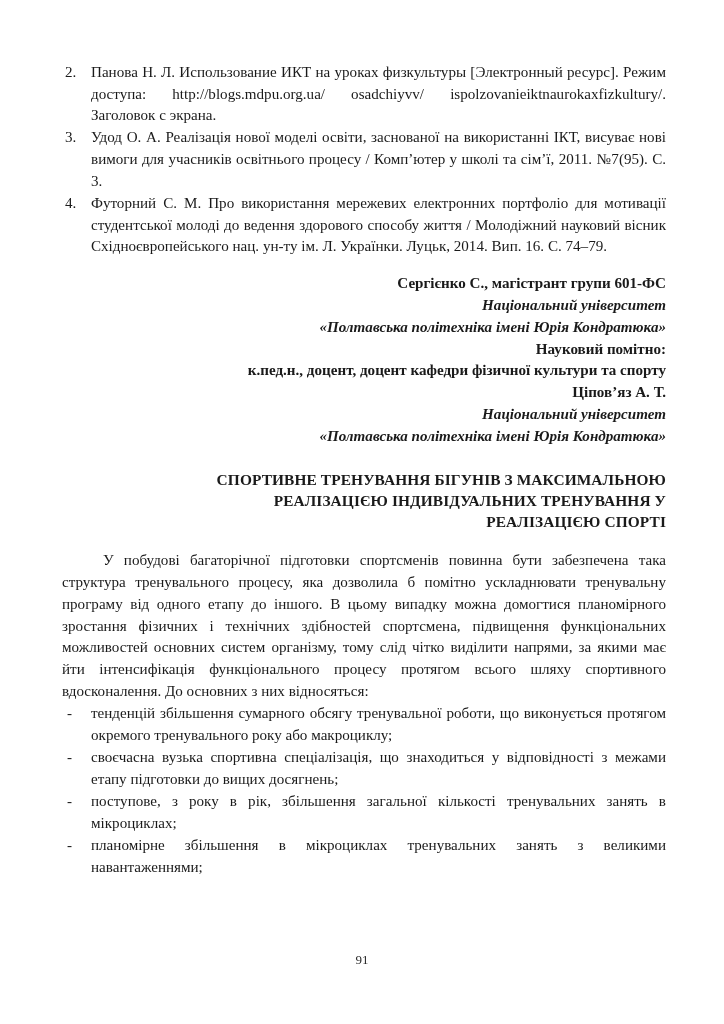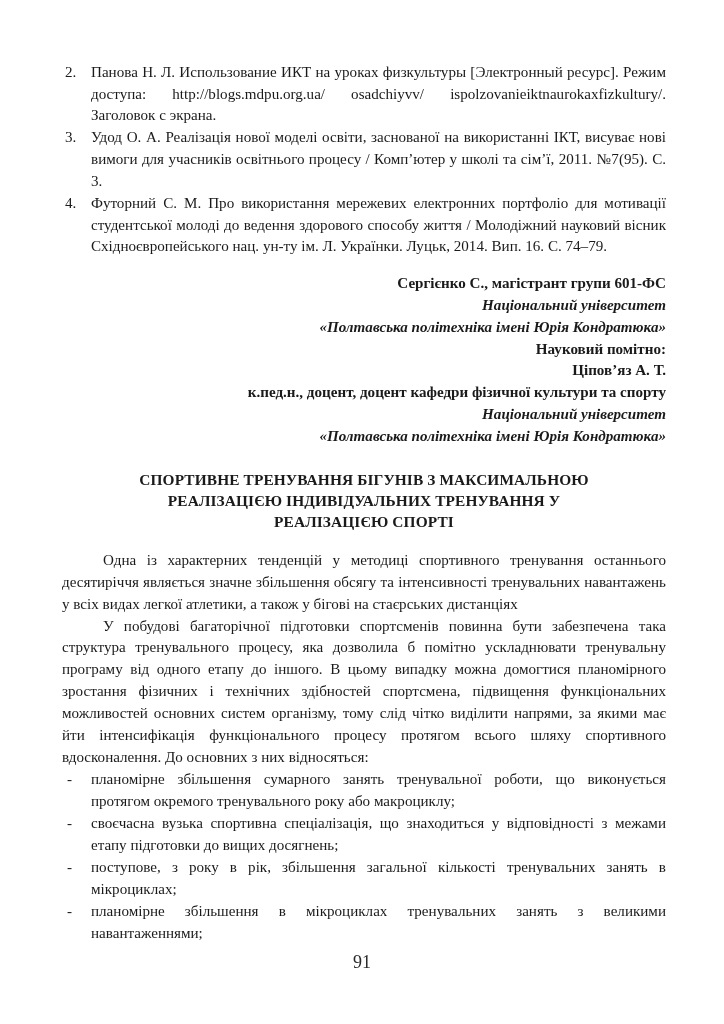--- a/index.html
+++ b/index.html
@@ -68,21 +68,21 @@
 
   
   .doc-title {
     margin: 21px 0 0 0;
     text-align: center;
     font-weight: bold;
     font-size: 15.4px;
     line-height: 1.38;
     letter-spacing: 0.1px;
   }
-  .doc-title .tline { display: block; }
+  .doc-title .tline { display: block; text-align: right; }
 
   
   .body-block { margin-top: 17px; }
   .para {
     margin: 0;
     text-indent: 41px;
     text-align: justify;
     text-justify: inter-word;
     font-size: 15.1px;
     line-height: 1.455;
@@ -109,21 +109,21 @@
     font-size: 15.1px;
   }
 
   
   .page-number {
     position: absolute;
     left: 0;
     top: 952px;
     width: 724px;
     text-align: center;
-    font-size: 18px;
+    font-size: 13px;
     color: #2b2b2b;
   }
 </style>
 </head>
 <body>
 
 <div class="page">
   <div class="content">
 
     <ul class="ref-list">
@@ -139,40 +139,39 @@
         <span class="ref-num">4.</span>
         <span class="ref-text">Футорний С. М. Про використання мережевих електронних портфоліо для мотивації студентської молоді до ведення здорового способу життя / Молодіжний науковий вісник Східноєвропейського нац. ун-ту ім. Л. Українки. Луцьк, 2014. Вип. 16. С. 74–79.</span>
       </li>
     </ul>
 
     <div class="credits">
       <span class="line">Сергієнко С., магістрант групи 601-ФС</span>
       <span class="line ital">Національний університет</span>
       <span class="line ital">«Полтавська політехніка імені Юрія Кондратюка»</span>
       <span class="line">Науковий помітно:</span>
+      <span class="line">к.пед.н., доцент, доцент кафедри фізичної культури та спорту</span>
       <span class="line">Ціпов’яз А. Т.</span>
-      <span class="line">к.пед.н., доцент, доцент кафедри фізичної культури та спорту</span>
       <span class="line ital">Національний університет</span>
       <span class="line ital">«Полтавська політехніка імені Юрія Кондратюка»</span>
     </div>
 
     <h1 class="doc-title">
       <span class="tline">СПОРТИВНЕ ТРЕНУВАННЯ БІГУНІВ З МАКСИМАЛЬНОЮ</span>
       <span class="tline">РЕАЛІЗАЦІЄЮ ІНДИВІДУАЛЬНИХ ТРЕНУВАННЯ У</span>
       <span class="tline">РЕАЛІЗАЦІЄЮ СПОРТІ</span>
     </h1>
 
     <div class="body-block">
-      <p class="para">Одна із характерних тенденцій у методиці спортивного тренування останнього десятиріччя являється значне збільшення обсягу та інтенсивності тренувальних навантажень у всіх видах легкої атлетики, а також у бігові на стаєрських дистанціях</p>
       <p class="para">У побудові багаторічної підготовки спортсменів повинна бути забезпечена така структура тренувального процесу, яка дозволила б помітно ускладнювати тренувальну програму від одного етапу до іншого. В цьому випадку можна домогтися планомірного зростання фізичних і технічних здібностей спортсмена, підвищення функціональних можливостей основних систем організму, тому слід чітко виділити напрями, за якими має йти інтенсифікація функціонального процесу протягом всього шляху спортивного вдосконалення. До основних з них відносяться:</p>
 
       <ul class="dash-list">
         <li class="dash-item">
           <span class="dash-mark">-</span>
-          <span class="dash-text">планомірне збільшення сумарного занять тренувальної роботи, що виконується протягом окремого тренувального року або макроциклу;</span>
+          <span class="dash-text">тенденцій збільшення сумарного обсягу тренувальної роботи, що виконується протягом окремого тренувального року або макроциклу;</span>
         </li>
         <li class="dash-item">
           <span class="dash-mark">-</span>
           <span class="dash-text">своєчасна вузька спортивна спеціалізація, що знаходиться у відповідності з межами етапу підготовки до вищих досягнень;</span>
         </li>
         <li class="dash-item">
           <span class="dash-mark">-</span>
           <span class="dash-text">поступове, з року в рік, збільшення загальної кількості тренувальних занять в мікроциклах;</span>
         </li>
         <li class="dash-item">

